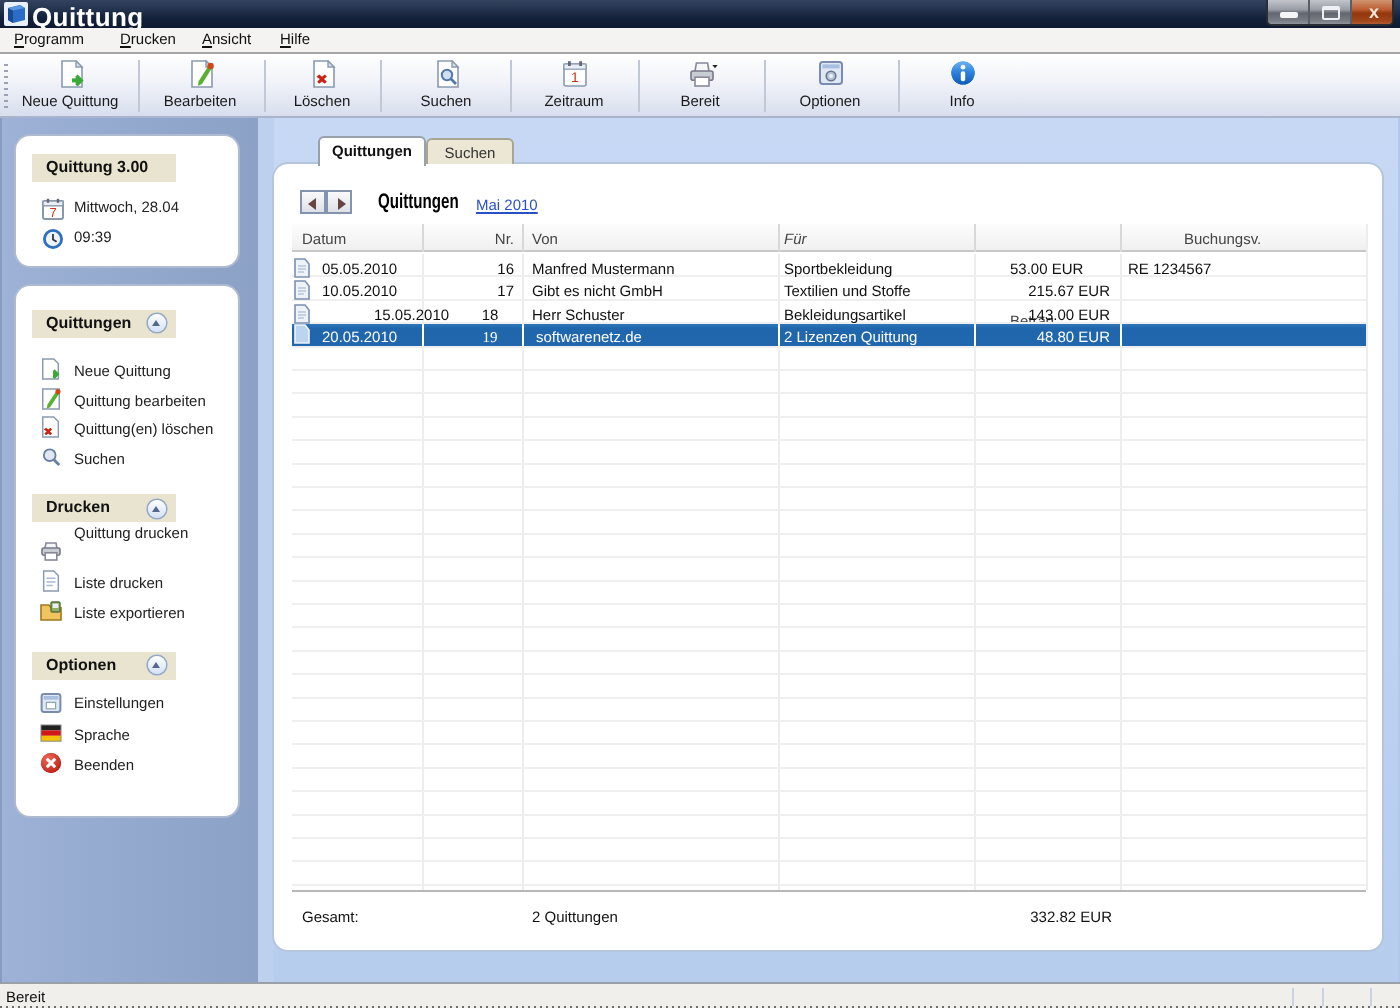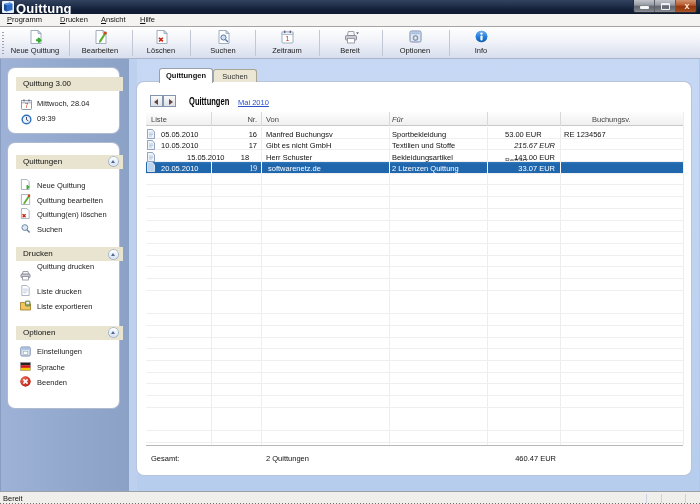--- a/index.html
+++ b/index.html
@@ -32,22 +32,22 @@
 .tsep { position:absolute; top:2px; width:1px; height:26px; background:#c2c7d6; }
 .tlabel { position:absolute; top:18px; font-size:7.5px; color:#1a1a1a; text-align:center; white-space:nowrap; }
 .ticon { position:absolute; top:2px; }
 
 #client { left:0; top:59px; width:700px; height:432px; background:linear-gradient(to bottom,#c6d8f4,#b7cdee); }
 #sidebar { position:absolute; left:0; top:0; width:129px; height:432px;
   background:linear-gradient(to right,#9db2d6 0%,#92a8cc 55%,#8ba1c6 100%); }
 #sidestrip { position:absolute; left:129px; top:0; width:8px; height:432px; background:#bdd1ef; }
 .panel { position:absolute; left:8px; width:111px; background:#fff; border-radius:7px;
   box-shadow:0 0 0 1px #aebad0; }
-.phead { position:absolute; left:8px; width:107px; height:14px; background:#e8e4cf;
-  font-size:8px; font-weight:normal; color:#111; line-height:14px; padding-left:7px; }
+.phead { position:absolute; left:8px; width:72px; height:14px; background:#e8e4cf;
+  font-size:8px; font-weight:bold; color:#111; line-height:14px; padding-left:7px; }
 .collapse { position:absolute; right:5px; top:2.5px; width:9px; height:9px; border-radius:50%;
   background:linear-gradient(#fdfefe,#d4e2f6); box-shadow:0 0 0 0.8px #93a9c8; }
 .collapse:after { content:""; position:absolute; left:2px; top:3px; width:0; height:0;
   border-left:2.5px solid transparent; border-right:2.5px solid transparent; border-bottom:3px solid #55688c; }
 .sitem { position:absolute; left:37px; font-size:7.5px; color:#222; white-space:nowrap; }
 .sicon { position:absolute; left:20px; width:11px; height:11px; }
 
 #card { position:absolute; left:137px; top:23px; width:554px; height:393px; background:#fff;
   border-radius:7px; box-shadow:0 0 0 1px #b6c4dc; }
 .tab { position:absolute; font-size:7.5px; }
@@ -277,21 +277,21 @@
   <div class="navb" style="left:149.5px; top:35.5px;">
       <span style="border-top:3px solid transparent;border-bottom:3px solid transparent;border-right:4px solid #664444;"></span>
     </div>
   <div class="navb" style="left:162.5px; top:35.5px;">
       <span style="left:5px;border-top:3px solid transparent;border-bottom:3px solid transparent;border-left:4px solid #664444;"></span>
     </div>
   <div class="abs" style="left:189px; top:35.5px; font-size:10.5px; font-weight:bold; color:#000; transform:scaleX(0.72); transform-origin:0 0; white-space:nowrap;">Quittungen</div>
   <div id="link" style="left:238px; top:38.5px;">Mai 2010</div>
 
   <div class="abs" style="left:146px; top:53px; width:537px; height:14px; background:linear-gradient(#fdfdfd,#f0f0f0); border-bottom:1px solid #c8c8c8;"></div>
-  <div class="th" style="left:151px; top:56px;">Liste</div>
+  <div class="th" style="left:151px; top:56px;">Datum</div>
   <div class="th" style="left:243px; top:56px; width:14px; text-align:right;">Nr.</div>
   <div class="th" style="left:266px; top:56px;">Von</div>
   <div class="th" style="left:392px; top:56px;font-style:italic;">Für</div>
   <div class="th" style="left:505px; top:56px; width:50px; text-align:left;margin-top:41px;">Betrag</div>
   <div class="th" style="left:564px; top:56px;padding-left:28px;">Buchungsv.</div>
 
   <div class="vline" style="left:211px; top:53px; height:14px; background:#d8d8d8;"></div>
   <div class="vline" style="left:261px; top:53px; height:14px; background:#d8d8d8;"></div>
   <div class="vline" style="left:389px; top:53px; height:14px; background:#d8d8d8;"></div>
   <div class="vline" style="left:487px; top:53px; height:14px; background:#d8d8d8;"></div>
@@ -306,62 +306,62 @@
 
   <div class="abs" style="left:146px; top:68px; width:537px; height:318px;
     background:repeating-linear-gradient(to bottom, transparent 0px, transparent 10.7px, #efefef 10.7px, #efefef 11.7px);"></div>
 
   <svg class="doc-ic" style="left:147px; top:69.5px;" viewBox="0 0 8 10">
       <path d="M.5.5h5L7.5 3V9.5H.5z" fill="#eef3fa" stroke="#7a90b0" stroke-width=".8"></path>
       <path d="M2 4h4M2 5.5h4M2 7h3" stroke="#9ab0cc" stroke-width=".6"></path>
     </svg>
   <div class="td" style="left:161px; top:70.5px;">05.05.2010</div>
   <div class="td" style="left:233px; top:70.5px; width:24px; text-align:right;">16</div>
-  <div class="td" style="left:266px; top:70.5px;">Manfred Buchungsv</div>
+  <div class="td" style="left:266px; top:70.5px;">Manfred Mustermann</div>
   <div class="td" style="left:392px; top:70.5px;">Sportbekleidung</div>
   <div class="td" style="left:505px; top:70.5px; width:50px; text-align:left;">53.00 EUR</div>
   <div class="td" style="left:564px; top:70.5px;">RE 1234567</div>
   <svg class="doc-ic" style="left:147px; top:81px;" viewBox="0 0 8 10">
       <path d="M.5.5h5L7.5 3V9.5H.5z" fill="#eef3fa" stroke="#7a90b0" stroke-width=".8"></path>
       <path d="M2 4h4M2 5.5h4M2 7h3" stroke="#9ab0cc" stroke-width=".6"></path>
     </svg>
   <div class="td" style="left:161px; top:82px;">10.05.2010</div>
   <div class="td" style="left:233px; top:82px; width:24px; text-align:right;">17</div>
   <div class="td" style="left:266px; top:82px;">Gibt es nicht GmbH</div>
   <div class="td" style="left:392px; top:82px;">Textilien und Stoffe</div>
-  <div class="td" style="left:505px; top:82px; width:50px; text-align:right;font-style:italic;">215.67 EUR</div>
+  <div class="td" style="left:505px; top:82px; width:50px; text-align:right;">215.67 EUR</div>
   <svg class="doc-ic" style="left:147px; top:93px;" viewBox="0 0 8 10">
       <path d="M.5.5h5L7.5 3V9.5H.5z" fill="#eef3fa" stroke="#7a90b0" stroke-width=".8"></path>
       <path d="M2 4h4M2 5.5h4M2 7h3" stroke="#9ab0cc" stroke-width=".6"></path>
     </svg>
   <div class="td" style="left:161px; top:93.5px;margin-left:26px;">15.05.2010</div>
   <div class="td" style="left:233px; top:93.5px; width:24px; text-align:center;">18</div>
   <div class="td" style="left:266px; top:93.5px;">Herr Schuster</div>
   <div class="td" style="left:392px; top:93.5px;">Bekleidungsartikel</div>
   <div class="td" style="left:505px; top:93.5px; width:50px; text-align:right;">143.00 EUR</div>
 
   <div id="selrow" style="left:146px; top:102.5px; width:537px; height:11.5px;"></div>
   <div class="abs" style="left:211px; top:102.5px; width:1px; height:11.5px; background:#fff; z-index:2;"></div>
   <div class="abs" style="left:261px; top:102.5px; width:1px; height:11.5px; background:#fff; z-index:2;"></div>
   <div class="abs" style="left:389px; top:102.5px; width:1px; height:11.5px; background:#fff; z-index:2;"></div>
   <div class="abs" style="left:487px; top:102.5px; width:1px; height:11.5px; background:#fff; z-index:2;"></div>
   <div class="abs" style="left:560px; top:102.5px; width:1px; height:11.5px; background:#fff; z-index:2;"></div>
   <svg class="doc-ic" style="left:147px; top:103px;" viewBox="0 0 8 10">
       <path d="M.5.5h5L7.5 3V9.5H.5z" fill="#bcd4ee" stroke="#eef4fc" stroke-width=".8"></path>
     </svg>
   <div class="tdw" style="left:161px; top:104.5px;">20.05.2010</div>
-  <div class="tdw" style="left:233px; top:104.5px; width:24px; text-align:right;font-family:Liberation Serif, serif;">19</div>
+  <div class="tdw" style="left:233px; top:104.5px; width:24px; text-align:center;font-family:Liberation Serif, serif;">19</div>
   <div class="tdw" style="left:268px; top:104.5px;">softwarenetz.de</div>
   <div class="tdw" style="left:392px; top:104.5px;">2 Lizenzen Quittung</div>
-  <div class="tdw" style="left:505px; top:104.5px; width:50px; text-align:right;">33.07 EUR</div>
+  <div class="tdw" style="left:505px; top:104.5px; width:50px; text-align:right;">48.80 EUR</div>
 
   <div class="abs" style="left:146px; top:386px; width:537px; height:1px; background:#b8b8b8;"></div>
   <div class="td" style="left:151px; top:395px;">Gesamt:</div>
   <div class="td" style="left:266px; top:395px;">2 Quittungen</div>
-  <div class="td" style="left:505px; top:395px; width:51px; text-align:right;">460.47 EUR</div>
+  <div class="td" style="left:505px; top:395px; width:51px; text-align:right;">332.82 EUR</div>
 </div>
 <div id="statusbar" class="abs">
     <span>Bereit</span>
   <i style="position:absolute;left:646px;top:2px;width:1px;height:10px;background:#c8d2e2;"></i>
   <i style="position:absolute;left:661px;top:2px;width:1px;height:10px;background:#c8d2e2;"></i>
   <i style="position:absolute;left:685px;top:2px;width:1px;height:10px;background:#c8d2e2;"></i>
  </div>
 <div id="bl" class="abs"></div>
 <div id="br" class="abs"></div>
 <div id="bb" class="abs"></div>

